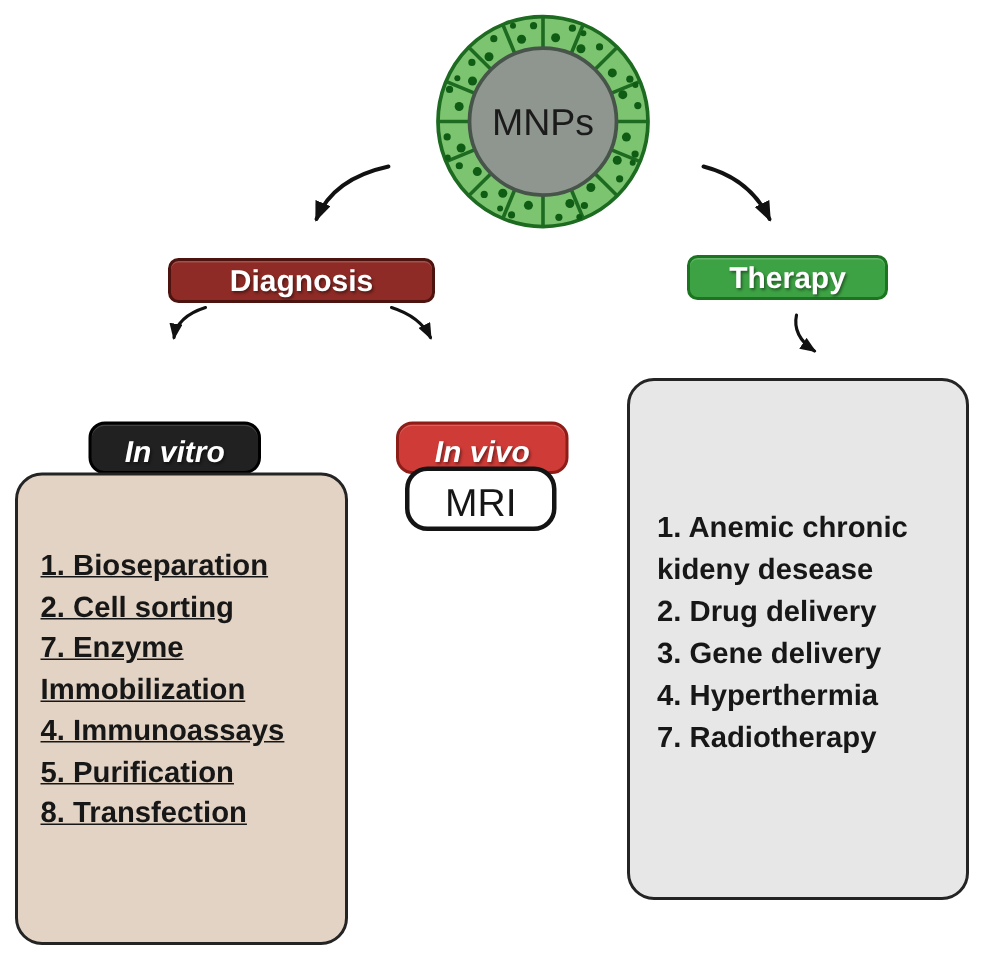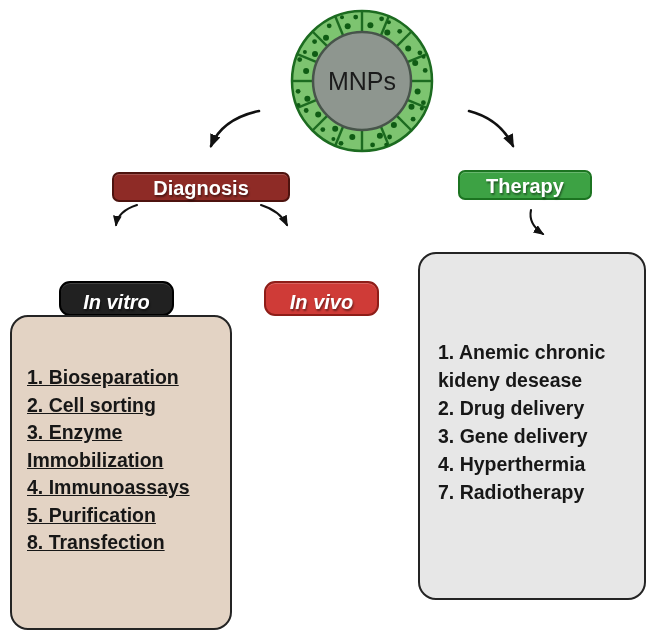--- a/index.html
+++ b/index.html
@@ -158,26 +158,29 @@
     <span>Therapy</span>
   </div>
 
   <div class="node node-invitro">
     <span>In vitro</span>
   </div>
   <div class="node node-invivo">
     <span>In vivo</span>
   </div>
 
+  <div class="node node-mri">
+    <span>MRI</span>
+  </div>
 
   <div class="panel panel-invitro">
     <div class="app-list">
         <div>1. Bioseparation</div>
         <div>2. Cell sorting</div>
-        <div>3. Enzyme Immobilization</div>
+        <div>7. Enzyme Immobilization</div>
         <div>4. Immunoassays</div>
         <div>5. Purification</div>
         <div>8. Transfection</div>
       </div>
   </div>
   <div class="panel panel-therapy">
     <div class="app-list">
         <div>1. Anemic chronic kideny desease</div>
         <div>2. Drug delivery</div>
         <div>3. Gene delivery</div>

